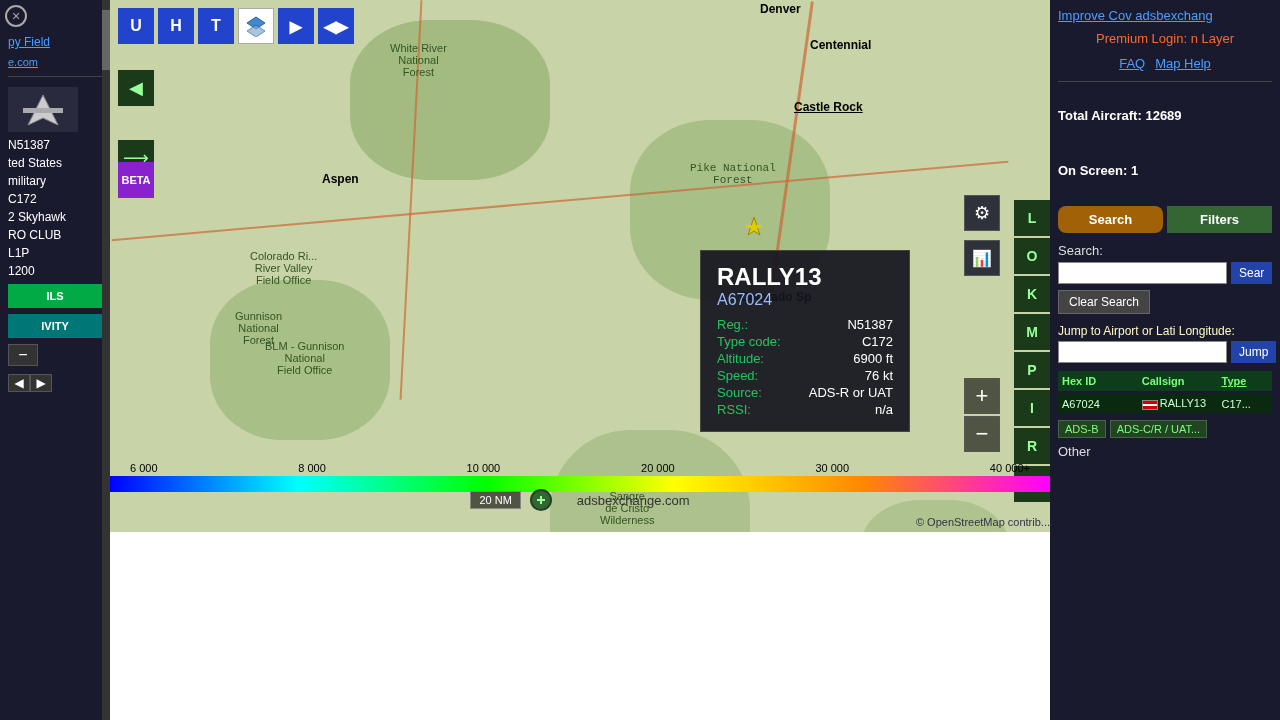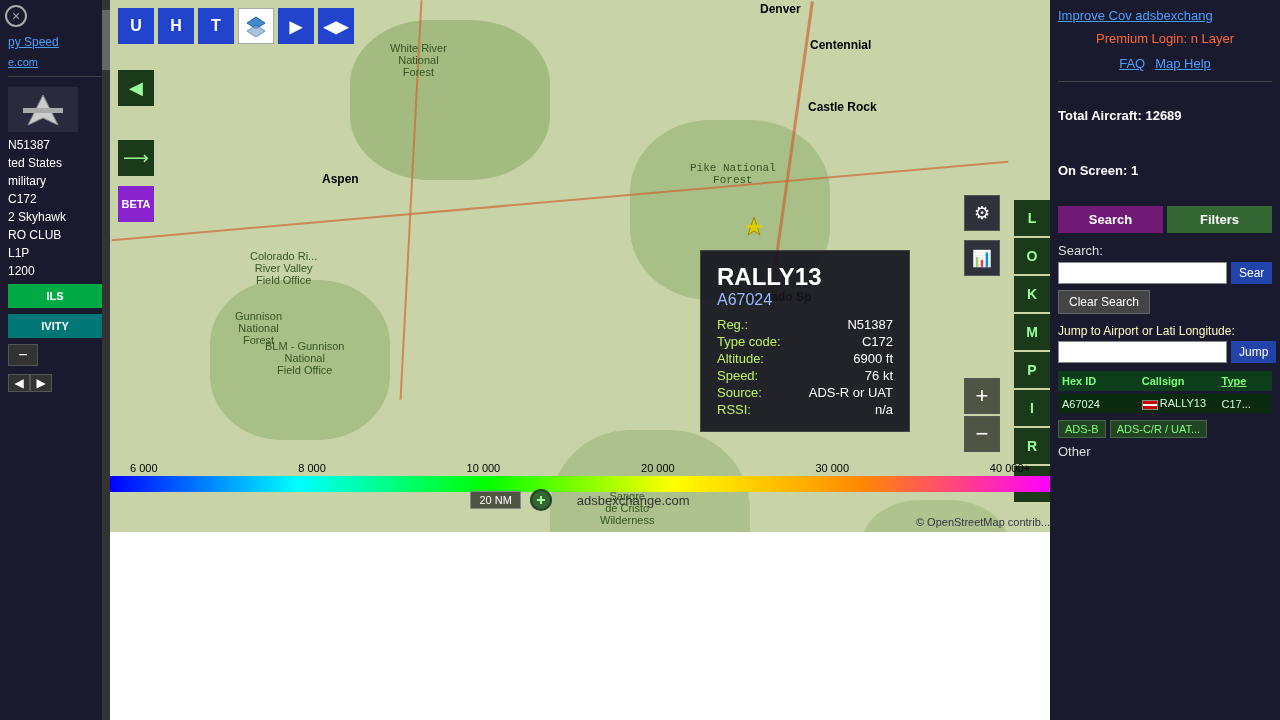--- a/index.html
+++ b/index.html
@@ -253,21 +253,21 @@
       color: #99bbff;
       margin-bottom: 8px;
     }
     .popup-row {
       display: flex;
       justify-content: space-between;
       font-size: 13px;
       margin: 2px 0;
       color: #ddd;
     }
-    .popup-row .lbl { color: #bef264; }
+    .popup-row .lbl { color: #22c55e; }
     .popup-row .val { color: #fff; font-weight: 500; }
 
     
     .aircraft-icon {
       position: absolute;
       top: 215px;
       left: 632px;
       width: 24px;
       height: 24px;
       z-index: 5;
@@ -401,21 +401,21 @@
       background: #2244aa;
       color: #fff;
       font-size: 13px;
       font-weight: bold;
       padding: 6px 12px;
       border: none;
       cursor: pointer;
       flex: 1;
       text-align: center;
     }
-    .rp-tab.active { background: #701a75; }
+    .rp-tab.active { background: #a16207; border-radius: 8px; }
     .rp-tab-filter { background: #336633; }
     .rp-section-label {
       font-size: 13px;
       color: #ddd;
       margin: 6px 0 2px 0;
     }
     .rp-search-row {
       display: flex;
       gap: 4px;
       margin: 2px 0;
@@ -554,21 +554,21 @@
     }
   </style>
 </head>
 <body>
 
 <div id="left-sidebar">
   <div class="scrollbar">
     <div class="scrollbar-thumb"></div>
   </div>
   <button class="sidebar-close-btn">×</button>
-  <div class="sidebar-link">py Speed</div>
+  <div class="sidebar-link">py Field</div>
   <div class="sidebar-url">e.com</div>
   <hr class="sidebar-divider">
   <div class="sidebar-aircraft-thumb">
     <svg width="60" height="40" viewBox="0 0 60 40">
       <polygon points="30,5 45,35 30,28 15,35" fill="#ccc" stroke="#888" stroke-width="1"></polygon>
       <rect x="10" y="18" width="40" height="5" fill="#aaa"></rect>
     </svg>
   </div>
   <div class="sidebar-field">N51387</div>
   <div class="sidebar-field">ted States</div>
@@ -596,21 +596,21 @@
   <div class="forest-area" style="left:100px;top:280px;width:180px;height:160px;opacity:0.5;"></div>
   <div class="forest-area" style="left:440px;top:430px;width:200px;height:200px;opacity:0.45;"></div>
   <div class="forest-area" style="left:750px;top:500px;width:150px;height:120px;opacity:0.4;"></div>
 
   <div class="road" style="left:680px;top:0px;width:3px;height:300px;transform:rotate(8deg);"></div>
   <div class="road" style="left:0px;top:200px;width:900px;height:2px;transform:rotate(-5deg);"></div>
   <div class="road" style="left:300px;top:0px;width:2px;height:400px;transform:rotate(3deg);"></div>
 
   <div class="map-label-city" style="left:650px;top:2px;">Denver</div>
   <div class="map-label-city" style="left:700px;top:38px;">Centennial</div>
-  <div class="map-label-city" style="left:698px;top:100px;">Castle Rock</div>
+  <div class="map-label-city" style="left:684px;top:100px;text-decoration:underline;">Castle Rock</div>
   <div class="map-label-city" style="left:212px;top:172px;">Aspen</div>
   <div class="map-label" style="left:280px;top:42px;text-align:center;">White River<br>National<br>Forest</div>
   <div class="map-label" style="left:580px;top:162px;text-align:center;font-family:Liberation Mono, monospace;">Pike National<br>Forest</div>
   <div class="map-label-city" style="left:630px;top:290px;">Colorado Sp</div>
   <div class="map-label" style="left:140px;top:250px;text-align:center;">Colorado Ri...<br>River Valley<br>Field Office</div>
   <div class="map-label" style="left:125px;top:310px;text-align:center;">Gunnison<br>National<br>Forest</div>
   <div class="map-label" style="left:155px;top:340px;text-align:center;">BLM - Gunnison<br>National<br>Field Office</div>
   <div class="map-label" style="left:490px;top:490px;text-align:center;">Sangre<br>de Cristo<br>Wilderness</div>
 
   <div class="map-toolbar">
@@ -624,21 +624,21 @@
         </svg>
     </button>
     <button class="map-btn btn-next">▶</button>
     <button class="map-btn btn-arrows">◀▶</button>
   </div>
 
   <button style="position:absolute;top:70px;left:8px;background:#1a3a1a;color:#99ff99;border:none;width:36px;height:36px;font-size:18px;cursor:pointer;">◀</button>
 
   <button style="position:absolute;top:140px;left:8px;background:#1a3a1a;color:#99ff99;border:none;width:36px;height:36px;font-size:18px;cursor:pointer;display:flex;align-items:center;justify-content:center;">⟶</button>
 
-  <div style="position:absolute;top:162px;left:8px;margin-top:24px;">
+  <div style="position:absolute;top:162px;left:8px;">
     <span class="map-btn btn-beta">BETA</span>
   </div>
 
   <div class="gear-btn">⚙</div>
 
   <button style="position:absolute;right:50px;top:240px;width:36px;height:36px;background:rgba(20,20,40,0.85);color:#fff;border:1px solid #555;cursor:pointer;font-size:16px;">📊</button>
 
   <div class="map-right-btns">
     <button class="map-right-btn">L</button>
     <button class="map-right-btn">O</button>

